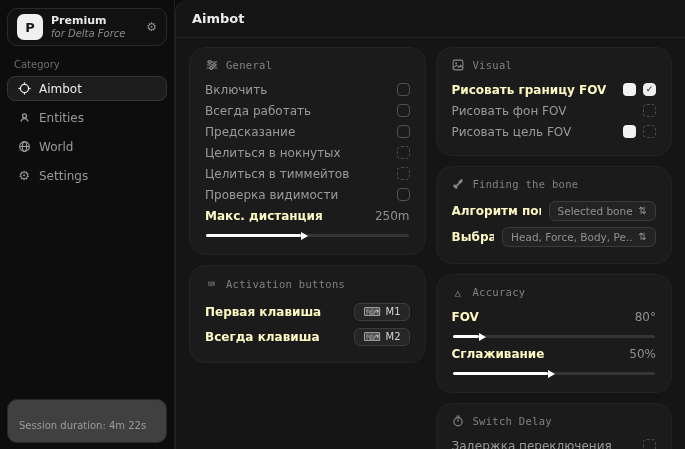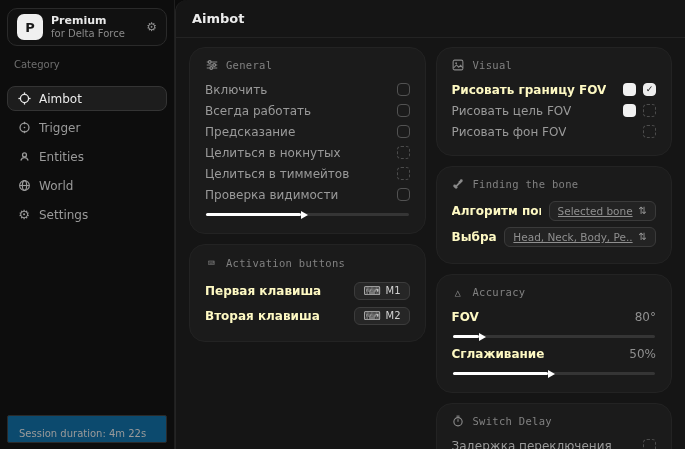--- a/index.html
+++ b/index.html
@@ -24,37 +24,37 @@
     display:flex; align-items:center; gap:8px; padding:0 9px;
     background:#111111;
   }
   .brand-logo {
     width:26px; height:26px; border-radius:7px; background:#f0f0f0;
     display:flex; align-items:center; justify-content:center;
     color:#1a1a1a; font-weight:bold; font-size:13px; flex:0 0 auto;
   }
   .brand-text { flex:1; line-height:1.15; }
   .brand-title { color:#e8e8e8; font-weight:bold; font-size:11px; }
-  .brand-sub { color:#8a8a8a; font-size:10px; }
+  .brand-sub { color:#8a8a8a; font-size:10px;font-style:italic; }
   .brand-gear { color:#8f8f8f; font-size:12px; cursor:pointer; }
-  .category-label { margin:13px 0 16px 14px; font-size:10px; color:#6e6e6e; }
+  .category-label { margin:13px 0 6px 14px; font-size:10px; color:#6e6e6e; }
   .nav { display:flex; flex-direction:column; gap:4px; padding:0 7px; }
   .nav-item {
     height:25px; border-radius:8px; display:flex; align-items:center;
     gap:8px; padding:0 9px; color:#9a9a9a; cursor:pointer;
     border:1px solid transparent;
   }
   .nav-item.active { background:#1d1d1d; border-color:#343434; color:#e9e9e9; }
   .nav-icon { width:14px; display:flex; justify-content:center; color:inherit; }
   .nav-icon svg { display:block; }
   .session-box {
-    position:absolute; left:7px; right:7px; bottom:6px; height:28px;
-    border:1px solid #2a2a2a; border-radius:2px;
+    position:absolute; left:7px; right:7px; bottom:6px; height:44px;
+    border:1px solid #2a2a2a; border-radius:10px;
     display:flex; align-items:center; padding:8px 11px 0 11px;
-    font-size:10px; color:#9a9a9a; background:#0c4a6e;
+    font-size:10px; color:#9a9a9a; background:#404040;
   }
   
   .main {
     position:absolute; left:175px; top:0; right:0; bottom:0;
     background:#151515; border-left:1px solid #242424;
     border-top-left-radius:12px; overflow:hidden;
   }
   .main-header {
     height:38px; display:flex; align-items:center; padding:0 16px;
     border-bottom:1px solid #232323;
@@ -109,21 +109,21 @@
     font-size:10px; color:#d2d2d2; cursor:pointer; flex:0 0 auto;
   }
   .key-pill .kicon { font-size:12px; color:#bdbdbd; line-height:1; }
   
   .select-pill {
     display:flex; align-items:center; gap:6px; padding:3px 8px;
     background:#232323; border:1px solid #3a3a3a; border-radius:6px;
     font-size:10.5px; color:#8f8f8f; cursor:pointer; flex:0 0 auto;
     max-width:158px;
   }
-  .select-pill .sp-text { white-space:nowrap; overflow:hidden;text-decoration:underline; }
+  .select-pill .sp-text { white-space:nowrap; overflow:hidden; }
   .select-pill .sp-icon { color:#9a9a9a; font-size:10px; line-height:1; }
 </style>
 </head>
 <body>
 
 <div class="sidebar">
   <div class="brand-box">
     <div class="brand-logo">P</div>
     <div class="brand-text">
       <div class="brand-title">Premium</div>
@@ -143,31 +143,20 @@
             <line x1="8" y1="13" x2="8" y2="15.5"></line>
             <line x1="0.5" y1="8" x2="3" y2="8"></line>
             <line x1="13" y1="8" x2="15.5" y2="8"></line>
           </svg>
       </span>
       <span>Aimbot</span>
     </div>
     <div class="nav-item">
       <span class="nav-icon">
         <svg width="13" height="13" viewBox="0 0 16 16" fill="none" stroke="currentColor" stroke-width="1.6">
-            <circle cx="8" cy="8" r="5.5"></circle>
-            <circle cx="8" cy="8" r="1" fill="currentColor" stroke="none"></circle>
-            <line x1="8" y1="1" x2="8" y2="4"></line>
-            <line x1="8" y1="12" x2="8" y2="15"></line>
-          </svg>
-      </span>
-      <span>Trigger</span>
-    </div>
-    <div class="nav-item">
-      <span class="nav-icon">
-        <svg width="13" height="13" viewBox="0 0 16 16" fill="none" stroke="currentColor" stroke-width="1.6">
             <circle cx="8" cy="6" r="2.4"></circle>
             <path d="M3.5 13c.8-2.4 2.5-3.6 4.5-3.6s3.7 1.2 4.5 3.6"></path>
           </svg>
       </span>
       <span>Entities</span>
     </div>
     <div class="nav-item">
       <span class="nav-icon">
         <svg width="13" height="13" viewBox="0 0 16 16" fill="none" stroke="currentColor" stroke-width="1.4">
             <circle cx="8" cy="8" r="6"></circle>
@@ -228,39 +217,43 @@
           <span class="cb dashed"></span>
         </div>
         <div class="row">
           <span class="lbl">Целиться в тиммейтов</span>
           <span class="cb dashed"></span>
         </div>
         <div class="row">
           <span class="lbl">Проверка видимости</span>
           <span class="cb"></span>
         </div>
+        <div class="row">
+          <span class="lbl white">Макс. дистанция</span>
+          <span class="val">250m</span>
+        </div>
         <div class="slider">
           <div class="fill" style="width: 47%;"></div>
         </div>
       </div>
 
       <div class="card">
         <div class="card-header">
           <span class="hicon" style="font-size:12px;">⌨</span>
           <span>Activation buttons</span>
         </div>
         <div class="row" style="min-height:25px;gap:18px;">
           <span class="lbl white">Первая клавиша</span>
           <span class="key-pill">
             <span class="kicon">⌨</span>
             <span>M1</span>
           </span>
         </div>
         <div class="row" style="min-height:25px;">
-          <span class="lbl white">Вторая клавиша</span>
+          <span class="lbl white">Всегда клавиша</span>
           <span class="key-pill">
             <span class="kicon">⌨</span>
             <span>M2</span>
           </span>
         </div>
       </div>
     </div>
 
     <div class="col">
 
@@ -278,29 +271,29 @@
         <div class="row">
           <span class="lbl white">Рисовать границу FOV</span>
           <span class="ctrl-group">
             <span class="swatch" style="background: rgb(242, 242, 242);"></span>
             <span class="cb checked">
                 <span class="check">✓</span>
               </span>
           </span>
         </div>
         <div class="row">
+          <span class="lbl">Рисовать фон FOV</span>
+          <span class="cb dashed"></span>
+        </div>
+        <div class="row">
           <span class="lbl">Рисовать цель FOV</span>
           <span class="ctrl-group">
             <span class="swatch" style="background: rgb(242, 242, 242);"></span>
             <span class="cb dashed"></span>
           </span>
-        </div>
-        <div class="row">
-          <span class="lbl">Рисовать фон FOV</span>
-          <span class="cb dashed"></span>
         </div>
       </div>
 
       <div class="card">
         <div class="card-header">
           <span class="hicon">
             <svg width="12" height="12" viewBox="0 0 16 16" fill="currentColor">
                 <circle cx="3.6" cy="10.6" r="1.9"></circle>
                 <circle cx="5.4" cy="12.4" r="1.9"></circle>
                 <circle cx="12.4" cy="3.6" r="1.9"></circle>
@@ -313,21 +306,21 @@
         <div class="row tall">
           <span class="lbl white">Алгоритм поиска кост</span>
           <span class="select-pill">
             <span class="sp-text">Selected bone</span>
             <span class="sp-icon">⇅</span>
           </span>
         </div>
         <div class="row tall">
           <span class="lbl white">Выбранные кос</span>
           <span class="select-pill">
-            <span class="sp-text">Head, Neck, Body, Pe..</span>
+            <span class="sp-text">Head, Force, Body, Pe..</span>
             <span class="sp-icon">⇅</span>
           </span>
         </div>
       </div>
 
       <div class="card">
         <div class="card-header">
           <span class="hicon" style="font-size:10px;">△</span>
           <span>Accuracy</span>
         </div>

